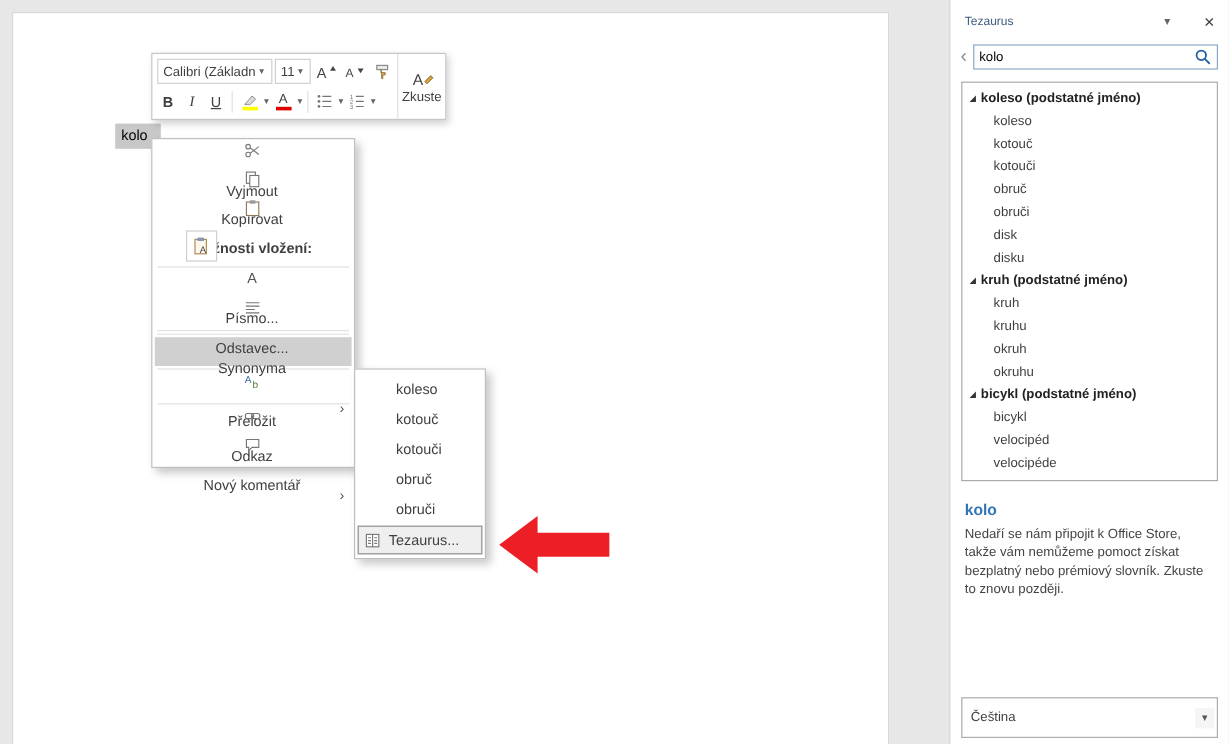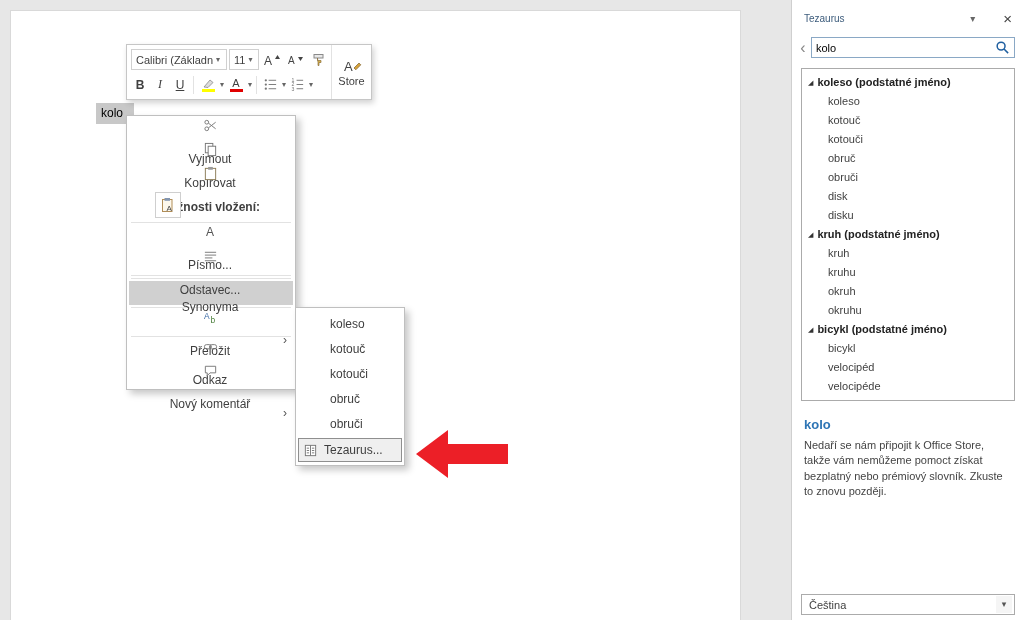--- a/index.html
+++ b/index.html
@@ -73,21 +73,21 @@
   .tp-search { display:flex; align-items:center; padding:4px 9px 0 6px; gap:3px; }
   .tp-back { color:#888; font-size:16px; width:10px; text-align:center; }
   .tp-input { flex:1; display:flex; align-items:center; border:1px solid #8aa8c5; height:21px; padding:0 4px; background:#fff; }
   .tp-input input { border:none; outline:none; flex:1; font-size:11px; font-family:inherit; min-width:20px; }
   .tp-results { margin:10px 9px 0 9px; border:1px solid #ababab; padding:4px 0; background:#fff; }
   .tp-row { height:19px; line-height:19px; padding-left:26px; white-space:nowrap; color:#3f3f3f; }
   .tp-row.hd { font-weight:bold; padding-left:6px; color:#222; }
   .tri { font-size:7px; margin-right:4px; color:#333; vertical-align:1px; }
   .tp-word { color:#2e75b5; font-weight:bold; font-size:13px; margin:16px 12px 6px 12px; }
   .tp-msg { margin:0 12px; line-height:1.4; color:#444; }
-  .tp-lang { position:absolute; left:9px; right:9px; bottom:5px; height:21px; border:1px solid #ababab;
+  .tp-lang { position:absolute; left:9px; right:9px; bottom:5px; height:34px; border:1px solid #ababab;
              display:flex; align-items:center; padding:0 2px 0 7px; background:#fff;justify-content:center; }
   .tp-lang .lbl { flex:1; }
   .tp-lang .dd { width:16px; text-align:center; color:#555; font-size:9px; background:#f5f5f5; height:17px; line-height:17px; }
 </style>
 </head>
 <body>
 
 <div class="page"></div>
 <span class="word-sel">kolo</span>
 
@@ -181,21 +181,21 @@
       <span class="caret">▾</span>
     </div>
   </div>
   <div class="mt-styles">
     <span>
         <svg width="20" height="16" viewBox="0 0 20 16">
           <text x="2" y="13" font-size="13" fill="#444">A</text>
           <path d="M12 10 l5 -5 l1.8 1.8 l-5 5 z" fill="#d6a23a" stroke="#8a6d3b" stroke-width="0.8"></path>
         </svg>
       </span>
-    <span>Store</span>
+    <span>Zkuste</span>
   </div>
 </div>
 
 <div class="context-menu">
   <div class="cm-item">
     <span class="cm-ic">
         <svg width="15" height="15" viewBox="0 0 16 16">
           <g stroke="#767676" fill="none">
             <circle cx="4" cy="4.5" r="2"></circle>
             <circle cx="4" cy="11.5" r="2"></circle>

